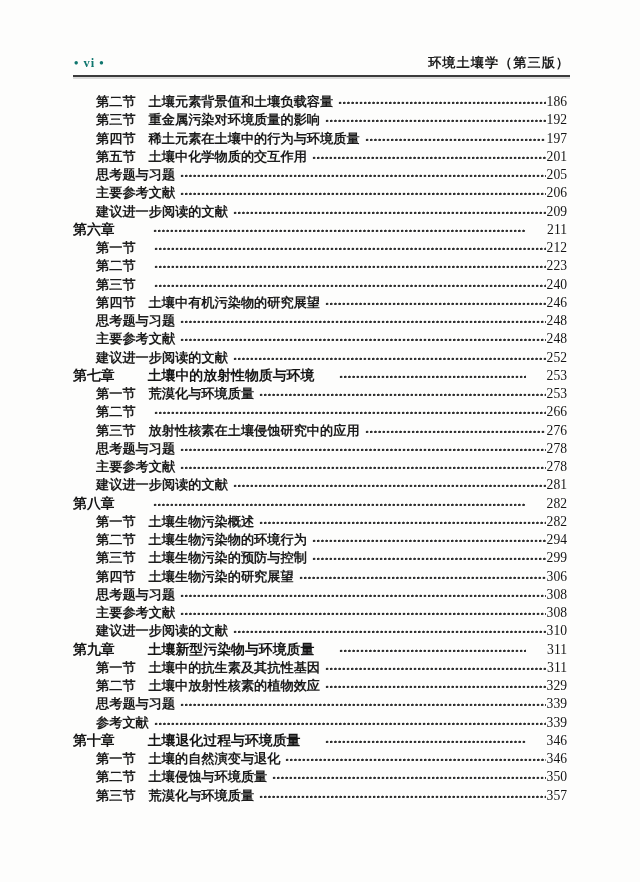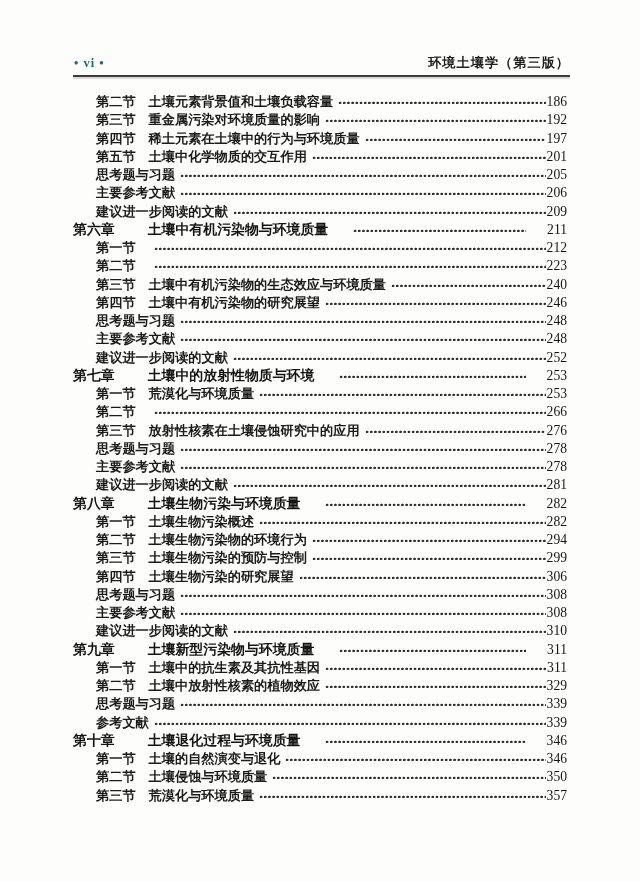--- a/index.html
+++ b/index.html
@@ -130,37 +130,35 @@
         <span class="dots"></span>
         <span class="pg">206</span>
       </div>
       <div class="row plain">
         <span class="title">建议进一步阅读的文献</span>
         <span class="dots"></span>
         <span class="pg">209</span>
       </div>
       <div class="row chapter">
         <span class="lab">第六章</span>
-        <span class="title">土壤中有机污染物与环境质量</span>
         <span class="dots"></span>
         <span class="pg">211</span>
       </div>
       <div class="row section">
         <span class="lab">第一节</span>
         <span class="dots"></span>
         <span class="pg">212</span>
       </div>
       <div class="row section">
         <span class="lab">第二节</span>
         <span class="dots"></span>
         <span class="pg">223</span>
       </div>
       <div class="row section">
         <span class="lab">第三节</span>
-        <span class="title">土壤中有机污染物的生态效应与环境质量</span>
         <span class="dots"></span>
         <span class="pg">240</span>
       </div>
       <div class="row section">
         <span class="lab">第四节</span>
         <span class="title">土壤中有机污染物的研究展望</span>
         <span class="dots"></span>
         <span class="pg">246</span>
       </div>
       <div class="row plain">
@@ -211,21 +209,20 @@
         <span class="dots"></span>
         <span class="pg">278</span>
       </div>
       <div class="row plain">
         <span class="title">建议进一步阅读的文献</span>
         <span class="dots"></span>
         <span class="pg">281</span>
       </div>
       <div class="row chapter">
         <span class="lab">第八章</span>
-        <span class="title">土壤生物污染与环境质量</span>
         <span class="dots"></span>
         <span class="pg">282</span>
       </div>
       <div class="row section">
         <span class="lab">第一节</span>
         <span class="title">土壤生物污染概述</span>
         <span class="dots"></span>
         <span class="pg">282</span>
       </div>
       <div class="row section">

